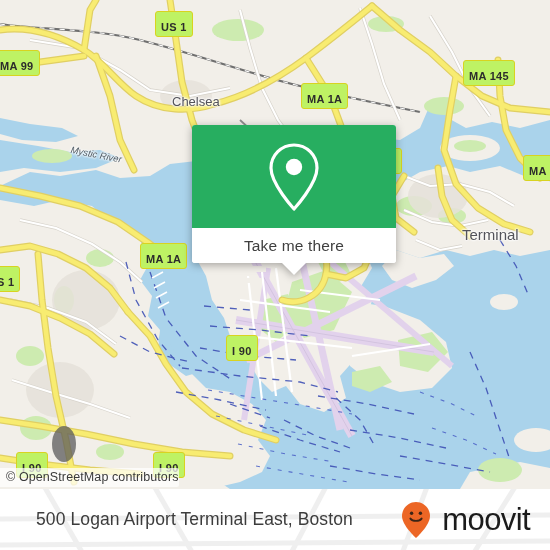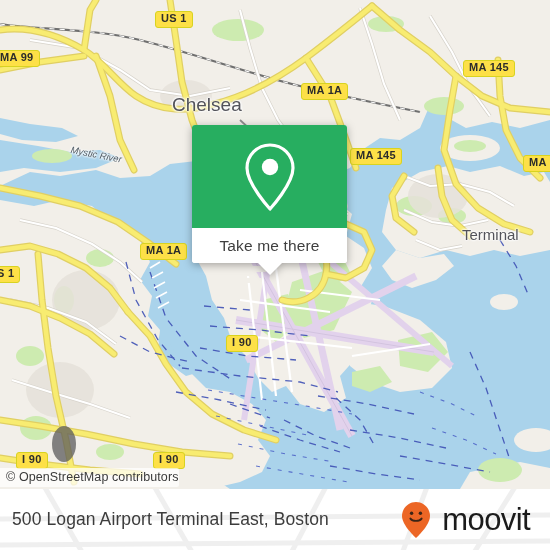--- a/index.html
+++ b/index.html
@@ -20,22 +20,23 @@
     position:absolute;left:0;top:468px;
     background:rgba(255,255,255,0.72);
     padding:2px 0 3px 6px;
     font-size:12.5px;color:#3a3a3a;
     letter-spacing:.1px;white-space:nowrap;
     border-radius:0 2px 2px 0;
   }
 
   
   #popup{
-    position:absolute;left:192px;top:125px;width:155px;height:138px;
+    position:absolute;left:192px;top:125px;width:179px;height:138px;
     filter:drop-shadow(0 2px 4px rgba(0,0,0,.32));
+    padding-left:25px;
   }
   #popup-inner{position:absolute;inset:0;border-radius:3px;overflow:hidden;background:#fff;}
   #popup-head{
     position:absolute;left:0;top:0;width:100%;height:103px;
     background:#27ae60;display:flex;align-items:center;justify-content:center;
   }
   #popup-foot{
     position:absolute;left:0;top:103px;width:100%;height:35px;background:#fff;
     display:flex;align-items:center;justify-content:center;
   }
@@ -46,30 +47,30 @@
     border-top:13px solid #ffffff;
   }
 
   
   #bottombar{
     position:absolute;left:0;top:489px;width:550px;height:61px;background:#ffffff;
     display:flex;align-items:center;overflow:hidden;
   }
   #bottombar .bg-lines{position:absolute;left:0;top:0;width:550px;height:61px;}
   #place-title{
-    position:relative;margin-left:12px;font-size:17.5px;color:#3c3c3c;
+    position:relative;margin-left:36px;font-size:17.5px;color:#3c3c3c;
     letter-spacing:.1px;white-space:nowrap;
   }
   #brand{position:absolute;right:20px;top:50%;transform:translateY(-50%);display:flex;align-items:center;}
   #brand-word{font-size:31px;color:#1b1b1b;letter-spacing:-.6px;line-height:1;margin-left:11px;font-weight:400;}
 
   
   .shield{
-    position:absolute;background:#fde047;border:1.6px solid #d8d320;border-radius:3px;
-    color:#2c2c2c;font-size:11px;font-weight:bold;padding:1px 5px 2px 5px;
+    position:absolute;background:#bef264;border:1.6px solid #d8d320;border-radius:3px;
+    color:#2c2c2c;font-size:11px;font-weight:bold;padding:10px 5px 2px 5px;
     letter-spacing:.3px;white-space:nowrap;line-height:1.05;text-align:right;
   }
   .placelbl{
     position:absolute;color:#53535a;white-space:nowrap;
     text-shadow:0 0 3px #fff,0 0 3px #fff,0 0 3px #fff,0 0 2px #fff;
   }
 </style>
 </head>
 <body>
 
@@ -310,21 +311,21 @@
           <rect x="232" y="266" width="34" height="6"></rect>
           <rect x="232" y="278" width="30" height="5"></rect>
           <rect x="198" y="230" width="58" height="8"></rect>
         </g>
 
         <ellipse cx="64" cy="444" rx="12" ry="18" fill="#5b5b5b" opacity="0.75"></ellipse>
 
       </g>
     </svg>
 
-    <div class="placelbl" style="left:172px;top:94px;font-size:19px;">Chelsea</div>
+    <div class="placelbl" style="left:172px;top:94px;font-size:13px;">Chelsea</div>
     <div class="placelbl" style="left:462px;top:226px;font-size:15px;">Terminal</div>
     <div class="placelbl" style="left:72px;top:144px;font-size:9.5px;transform:rotate(11deg);transform-origin:left top;font-style:italic;color:#4f5a63;">Mystic River</div>
 
     <div class="shield" style="left:155px;top:11px;">US 1</div>
     <div class="shield" style="left:-6px;top:50px;">MA 99</div>
     <div class="shield" style="left:301px;top:83px;">MA 1A</div>
     <div class="shield" style="left:463px;top:60px;">MA 145</div>
     <div class="shield" style="left:350px;top:148px;">MA 145</div>
     <div class="shield" style="left:523px;top:155px;">MA 1</div>
     <div class="shield" style="left:-9px;top:266px;">S 1</div>

